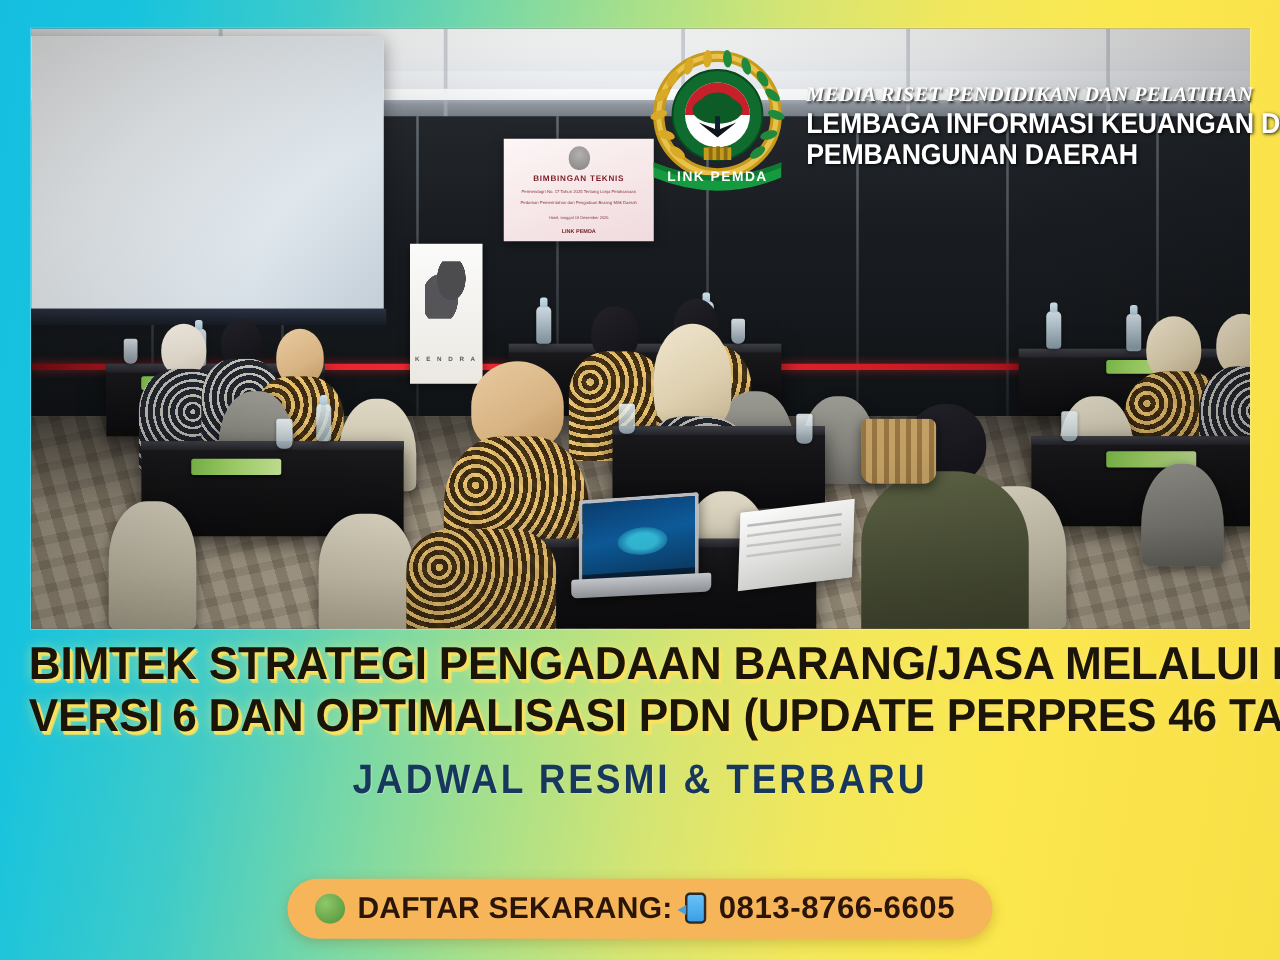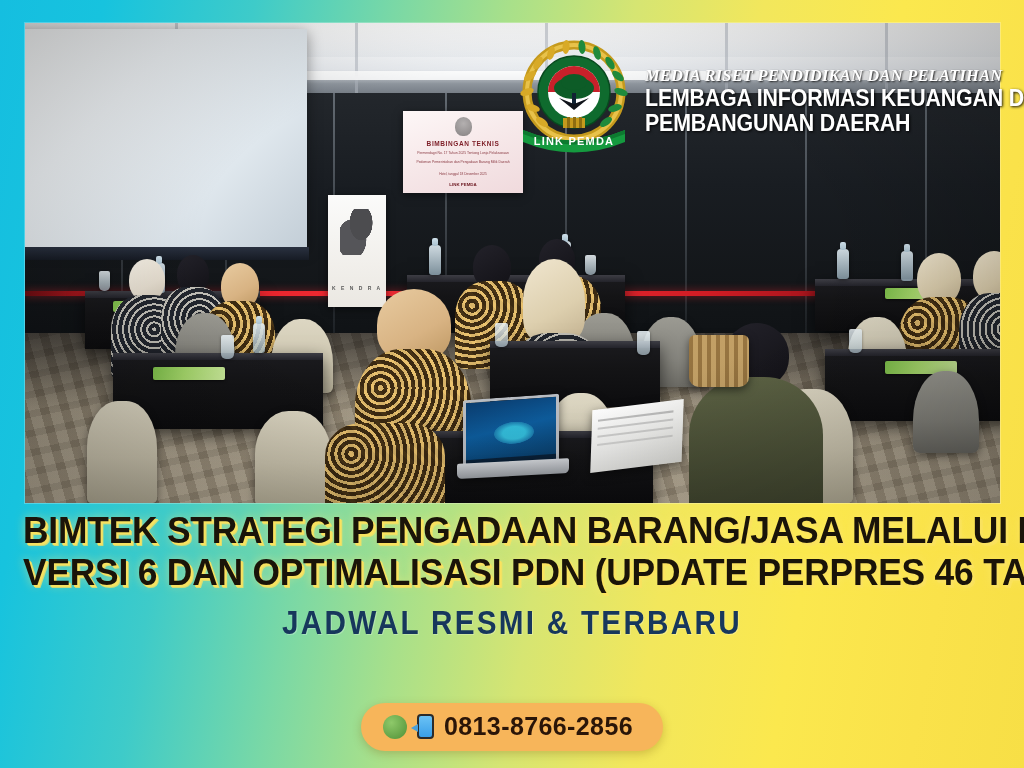--- a/index.html
+++ b/index.html
@@ -547,16 +547,17 @@
 
 <div class="titles">
   <div class="title-line">BIMTEK STRATEGI PENGADAAN BARANG/JASA MELALUI E-KATALOG</div>
   <div class="title-line">VERSI 6 DAN OPTIMALISASI PDN (UPDATE PERPRES 46 TAHUN 2025)</div>
   <div class="subtitle">JADWAL RESMI &amp; TERBARU</div>
 </div>
 
 <div class="cta-wrap">
   <div class="cta">
     <span class="cta-dot"></span>
+    <span class="cta-label">DAFTAR SEKARANG:</span>
     <span class="phone-icon"></span>
-    <span class="cta-phone">0813-8766-2856</span>
+    <span class="cta-phone">0813-8766-6605</span>
   </div>
 </div>
 
 </body></html>

